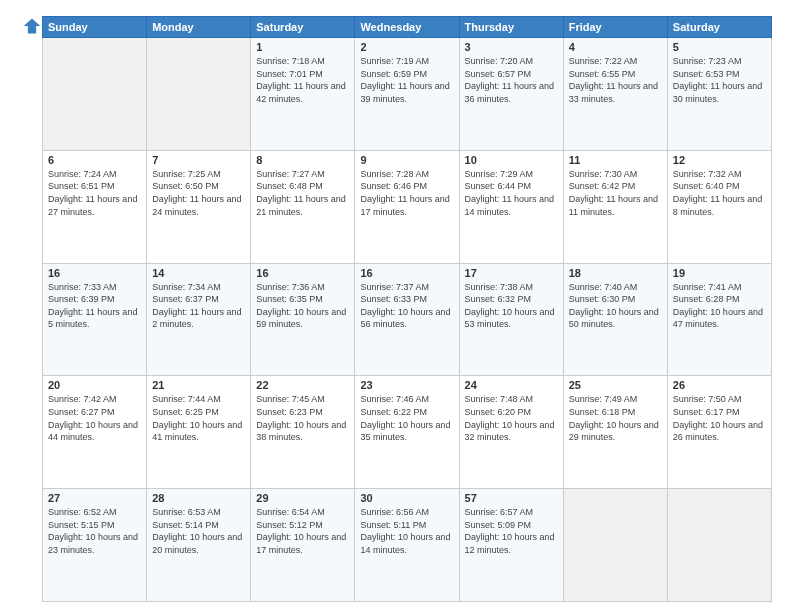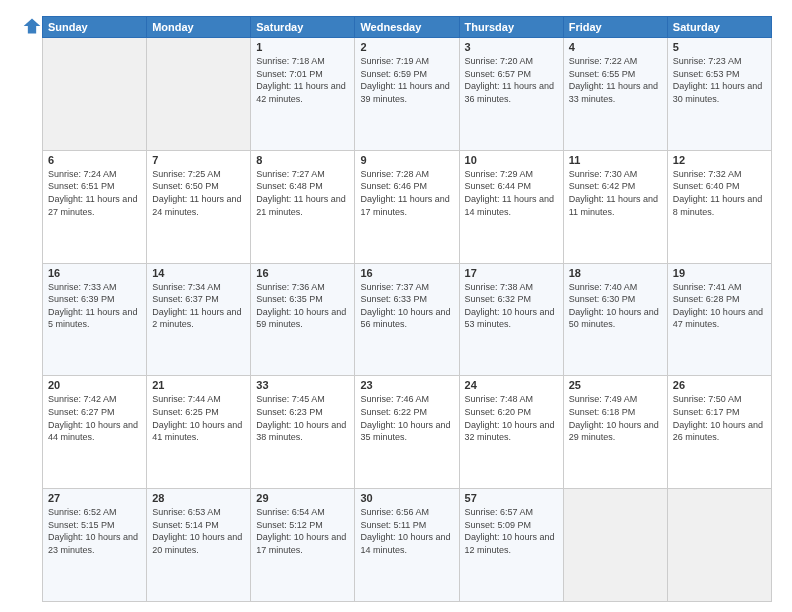--- a/index.html
+++ b/index.html
@@ -162,21 +162,21 @@
           <td><span class="day-num">14</span><span class="day-info">Sunrise: 7:34 AM<br>Sunset: 6:37 PM<br>Daylight: 11 hours and 2 minutes.</span></td>
           <td><span class="day-num">16</span><span class="day-info">Sunrise: 7:36 AM<br>Sunset: 6:35 PM<br>Daylight: 10 hours and 59 minutes.</span></td>
           <td><span class="day-num">16</span><span class="day-info">Sunrise: 7:37 AM<br>Sunset: 6:33 PM<br>Daylight: 10 hours and 56 minutes.</span></td>
           <td><span class="day-num">17</span><span class="day-info">Sunrise: 7:38 AM<br>Sunset: 6:32 PM<br>Daylight: 10 hours and 53 minutes.</span></td>
           <td><span class="day-num">18</span><span class="day-info">Sunrise: 7:40 AM<br>Sunset: 6:30 PM<br>Daylight: 10 hours and 50 minutes.</span></td>
           <td><span class="day-num">19</span><span class="day-info">Sunrise: 7:41 AM<br>Sunset: 6:28 PM<br>Daylight: 10 hours and 47 minutes.</span></td>
         </tr>
         <tr>
           <td><span class="day-num">20</span><span class="day-info">Sunrise: 7:42 AM<br>Sunset: 6:27 PM<br>Daylight: 10 hours and 44 minutes.</span></td>
           <td><span class="day-num">21</span><span class="day-info">Sunrise: 7:44 AM<br>Sunset: 6:25 PM<br>Daylight: 10 hours and 41 minutes.</span></td>
-          <td><span class="day-num">33</span><span class="day-info">Sunrise: 7:45 AM<br>Sunset: 6:23 PM<br>Daylight: 10 hours and 38 minutes.</span></td>
+          <td><span class="day-num">22</span><span class="day-info">Sunrise: 7:45 AM<br>Sunset: 6:23 PM<br>Daylight: 10 hours and 38 minutes.</span></td>
           <td><span class="day-num">23</span><span class="day-info">Sunrise: 7:46 AM<br>Sunset: 6:22 PM<br>Daylight: 10 hours and 35 minutes.</span></td>
           <td><span class="day-num">24</span><span class="day-info">Sunrise: 7:48 AM<br>Sunset: 6:20 PM<br>Daylight: 10 hours and 32 minutes.</span></td>
           <td><span class="day-num">25</span><span class="day-info">Sunrise: 7:49 AM<br>Sunset: 6:18 PM<br>Daylight: 10 hours and 29 minutes.</span></td>
           <td><span class="day-num">26</span><span class="day-info">Sunrise: 7:50 AM<br>Sunset: 6:17 PM<br>Daylight: 10 hours and 26 minutes.</span></td>
         </tr>
         <tr>
           <td><span class="day-num">27</span><span class="day-info">Sunrise: 6:52 AM<br>Sunset: 5:15 PM<br>Daylight: 10 hours and 23 minutes.</span></td>
           <td><span class="day-num">28</span><span class="day-info">Sunrise: 6:53 AM<br>Sunset: 5:14 PM<br>Daylight: 10 hours and 20 minutes.</span></td>
           <td><span class="day-num">29</span><span class="day-info">Sunrise: 6:54 AM<br>Sunset: 5:12 PM<br>Daylight: 10 hours and 17 minutes.</span></td>
           <td><span class="day-num">30</span><span class="day-info">Sunrise: 6:56 AM<br>Sunset: 5:11 PM<br>Daylight: 10 hours and 14 minutes.</span></td>

